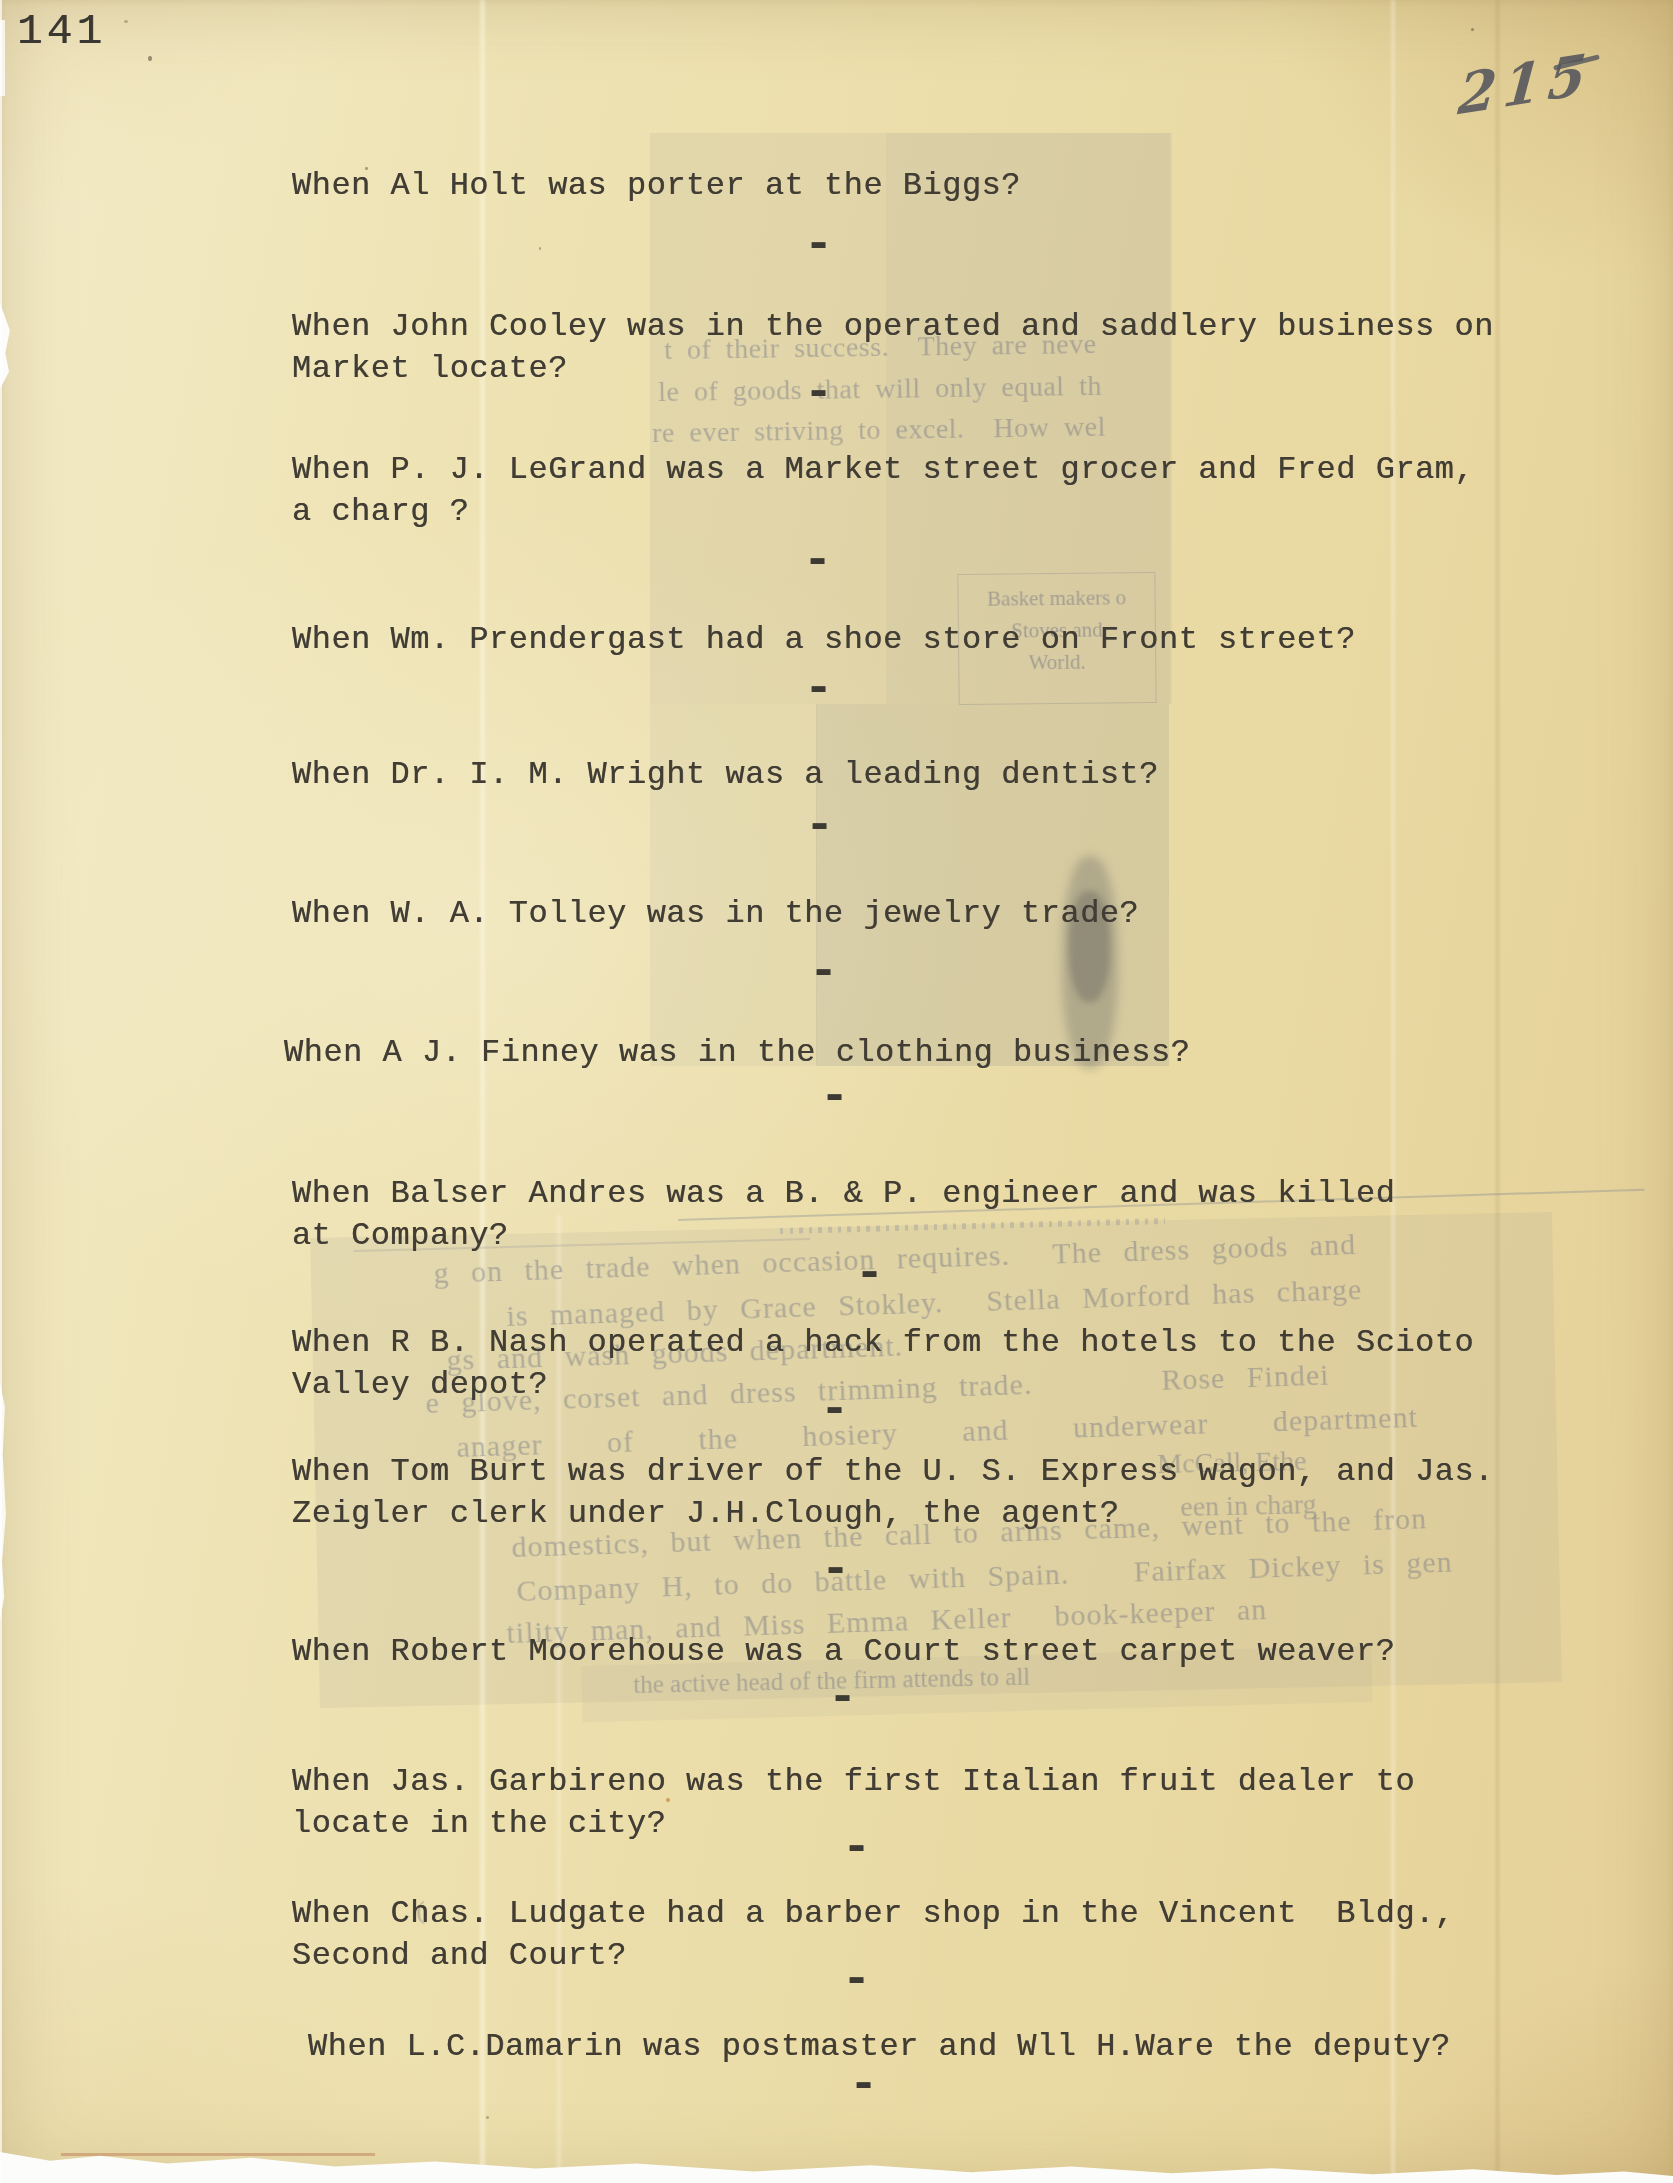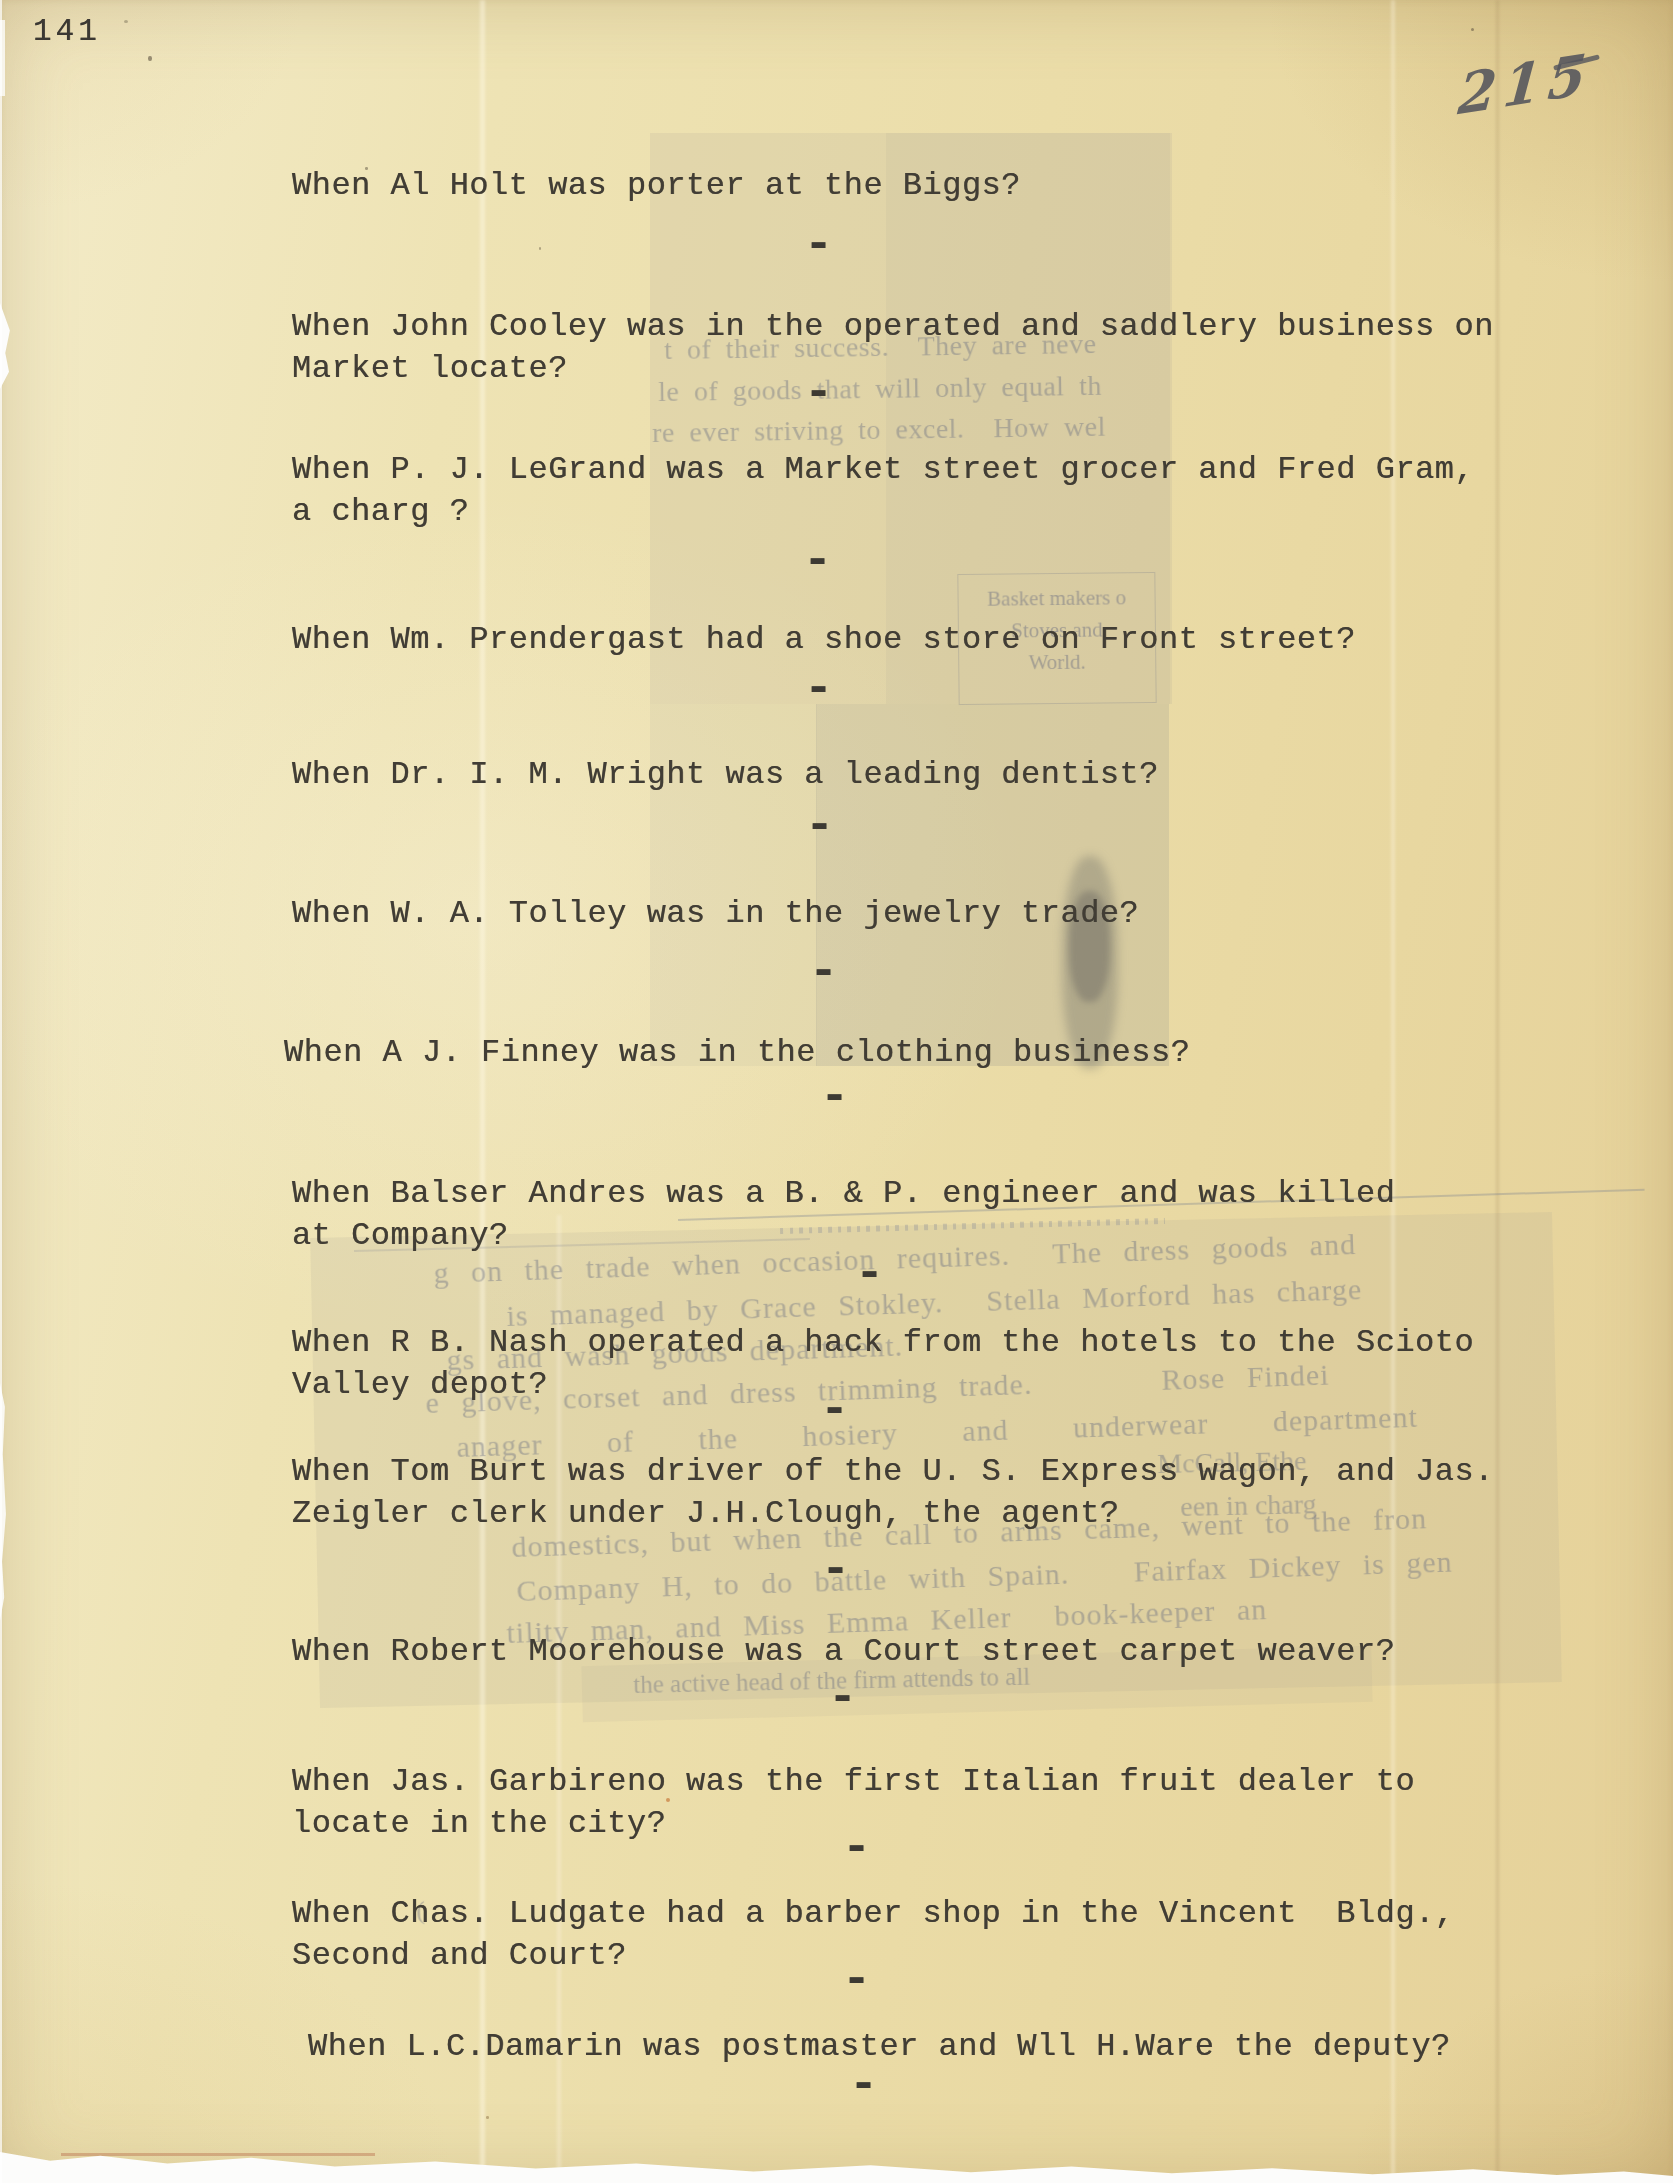--- a/index.html
+++ b/index.html
@@ -14,21 +14,21 @@
       linear-gradient(100deg,#f3ebc8 0%,#eee3b4 25%,#ebdda9 52%,#e8d7a0 76%,#e5d098 100%);
     box-shadow: inset 0 0 76px rgba(140,110,60,0.28), inset 0 0 7px rgba(140,110,60,0.16);
     font-family:"Liberation Mono","DejaVu Sans Mono",monospace;
   }
   .abs{position:absolute;}
   
   .typed{
     position:absolute;white-space:pre;line-height:35px;font-size:32px;letter-spacing:0.5px;
     color:#413d35;text-shadow:0.3px 0.3px 0.5px rgba(62,58,48,0.55), -0.2px 0 0.3px rgba(62,58,48,0.35);
   }
-  .pagenum{font-size:31px;letter-spacing:4px;color:#3b3833;margin-left:16px;}
+  .pagenum{font-size:43px;letter-spacing:4px;color:#3b3833;}
   .dash{
     position:absolute;font-size:48px;line-height:48px;font-weight:bold;letter-spacing:0;
     color:#3d3a33;text-shadow:0.4px 0.4px 0.5px rgba(60,56,46,0.6);
   }
   
   .pencil{
     position:absolute;font-family:"DejaVu Serif","Liberation Serif",serif;
     font-style:italic;font-weight:bold;font-size:55px;letter-spacing:7px;
     color:#54555c;opacity:0.88;transform:rotate(-9deg) skewX(-14deg);
   }

